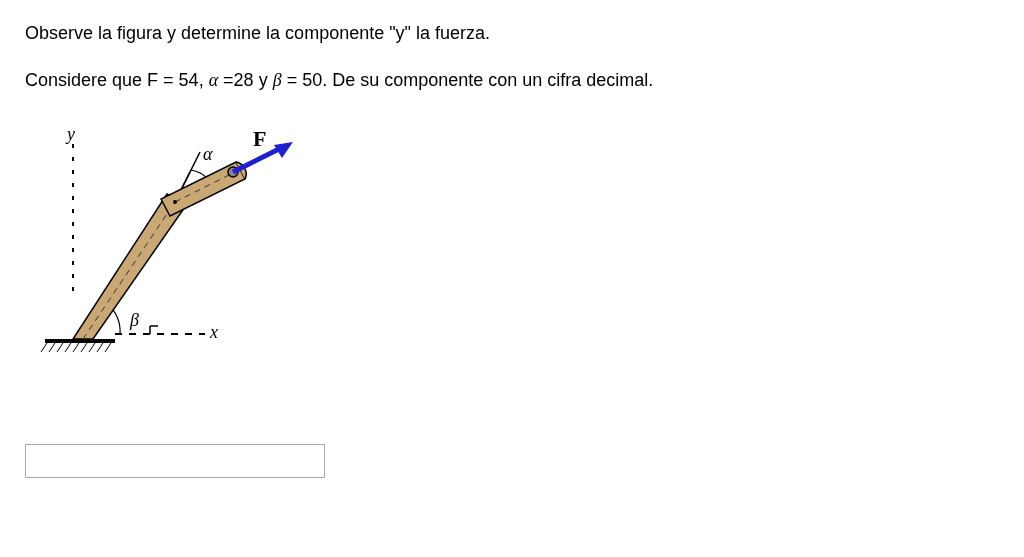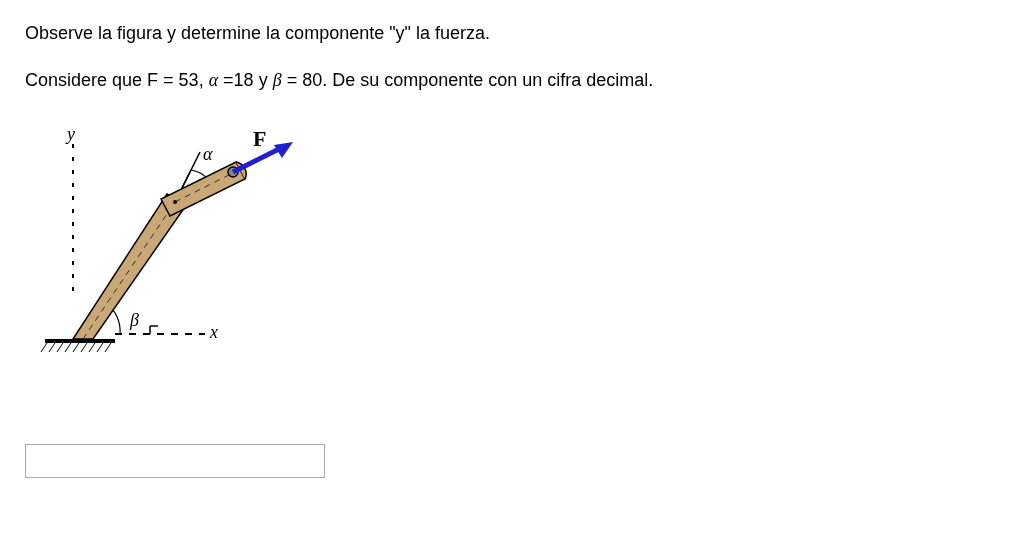--- a/index.html
+++ b/index.html
@@ -88,21 +88,21 @@
 </head>
 <body>
 
 
 
 <div class="question-line">
   <span>Observe la figura y determine la componente "y" la fuerza.</span>
 </div>
 
 <div class="question-line">
-  <span>Considere que F = </span><span>53</span><span>, </span><span class="italic">α</span><span> =</span><span>18</span><span>  y </span><span class="italic">β</span><span> = </span><span>80</span><span>.  De su componente con un cifra decimal.</span>
+  <span>Considere que F = </span><span>54</span><span>, </span><span class="italic">α</span><span> =</span><span>28</span><span>  y </span><span class="italic">β</span><span> = </span><span>50</span><span>.  De su componente con un cifra decimal.</span>
 </div>
 
 <div class="diagram-container">
   <svg class="diagram-svg" width="300" height="260">
 
     <rect x="10" y="215" width="70" height="4" fill="#000"></rect>
     <line x1="12" y1="219" x2="6" y2="228" stroke="#000" stroke-width="1"></line>
     <line x1="20" y1="219" x2="14" y2="228" stroke="#000" stroke-width="1"></line>
     <line x1="28" y1="219" x2="22" y2="228" stroke="#000" stroke-width="1"></line>
     <line x1="36" y1="219" x2="30" y2="228" stroke="#000" stroke-width="1"></line>

